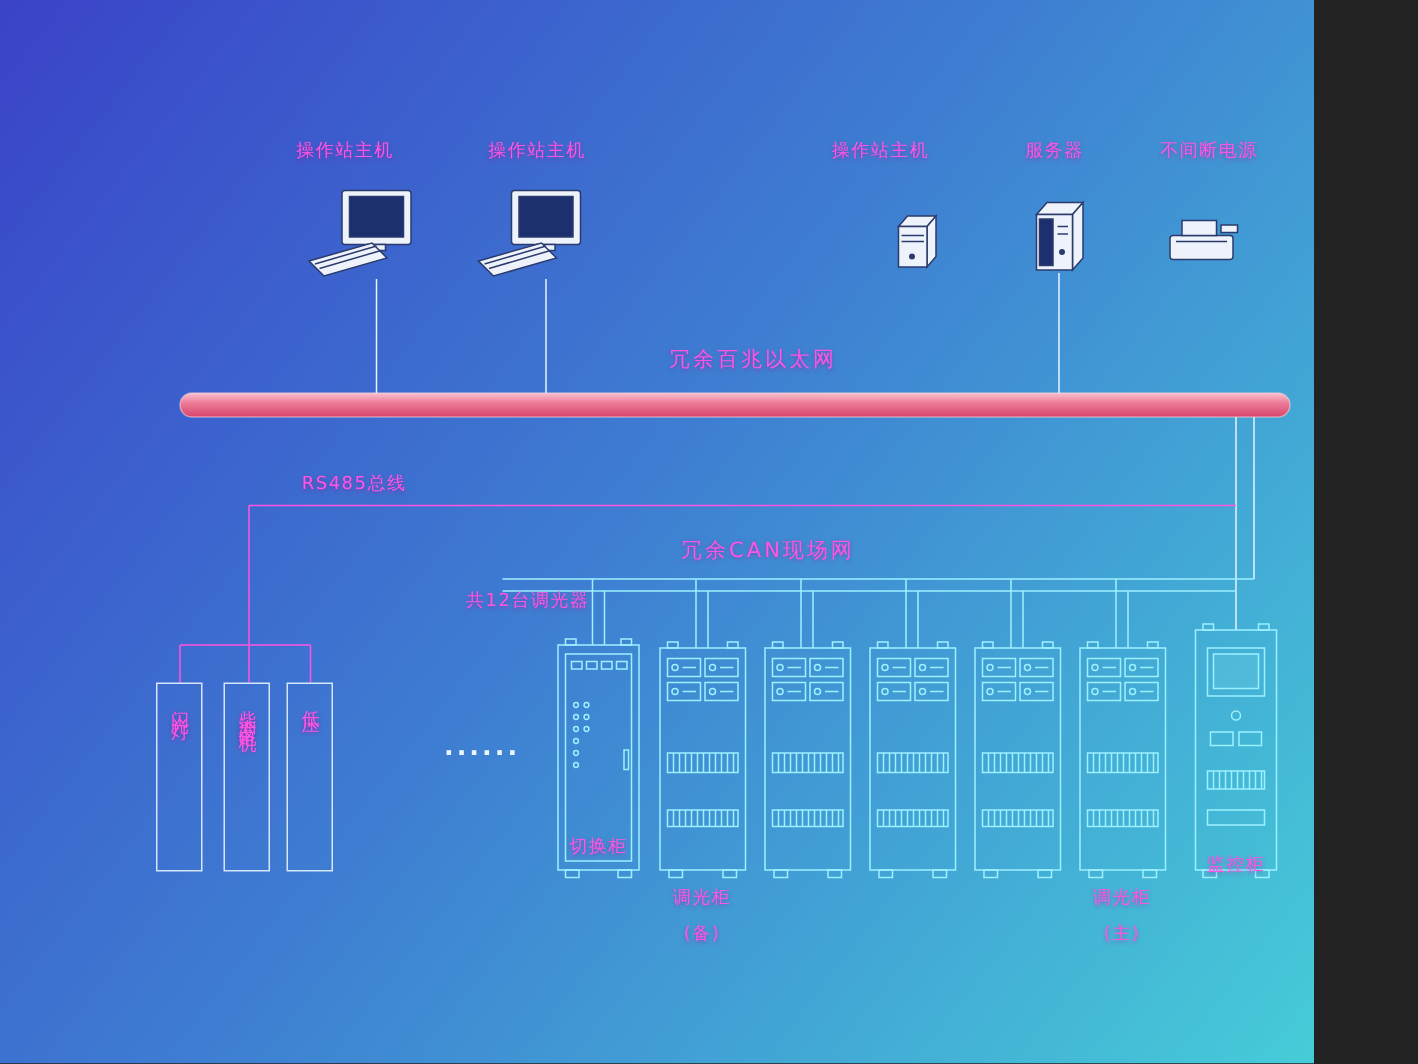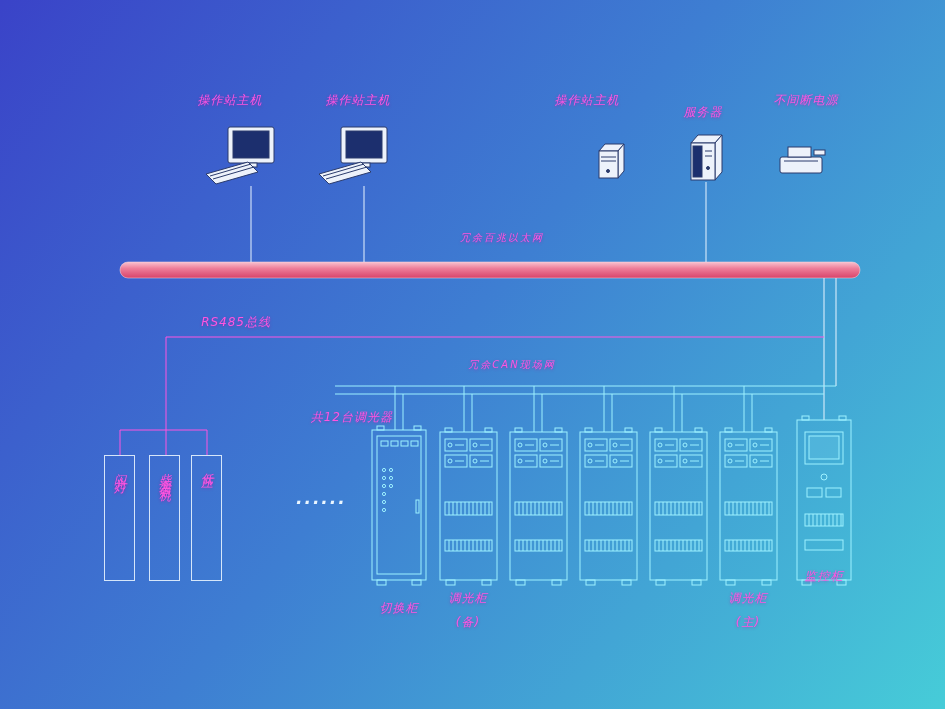--- a/index.html
+++ b/index.html
@@ -1,28 +1,27 @@
 <!DOCTYPE html>
 <html><head>
 <meta charset="utf-8">
 <style>
   html,body{margin:0;padding:0;background:#222;}
   .stage{
-    position:relative;width:945px;height:709px;overflow:hidden;
+    position:relative;width:876px;height:709px;overflow:hidden;
     background:linear-gradient(128deg,#3a43c8 0%,#3e7ed2 48%,#46ccd8 100%);
     font-family:"DejaVu Sans","Liberation Sans",sans-serif;
-    font-style:italic;
   }
   .stage svg{position:absolute;left:0;top:0;}
   .lbl{
     position:absolute;color:#ff55e0;font-size:12px;letter-spacing:1px;
     text-align:center;white-space:nowrap;
     text-shadow:0 1px 3px rgba(180,0,150,.45);
   }
-  .lbl.big{font-size:10px;letter-spacing:2px;}
+  .lbl.big{font-size:14px;letter-spacing:2px;}
   .lbl.left{text-align:right;}
   .vbox{
     position:absolute;width:31px;height:126px;box-sizing:border-box;
     border:1px solid rgba(236,246,255,.88);
     display:flex;justify-content:center;padding-top:8px;
   }
   .vbox span{
     writing-mode:vertical-rl;text-orientation:upright;
     color:#ff55e0;font-size:12px;letter-spacing:4px;
     text-shadow:0 1px 3px rgba(180,0,150,.45);
@@ -170,40 +169,40 @@
       <path d="M12 94v12M16 94v12M20 94v12M24 94v12M28 94v12M32 94v12M36 94v12M40 94v12M44 94v12"></path>
       <rect x="8" y="120" width="38" height="10"></rect>
       <rect x="5" y="160" width="9" height="5"></rect>
       <rect x="40" y="160" width="9" height="5"></rect>
     </g>
   </svg>
 
   <div class="lbl" style="left:185px;top:92px;width:90px">操作站主机</div>
   <div class="lbl" style="left:313px;top:92px;width:90px">操作站主机</div>
   <div class="lbl" style="left:542px;top:92px;width:90px">操作站主机</div>
-  <div class="lbl" style="left:658px;top:104px;width:90px">服务器</div>
+  <div class="lbl" style="left:658px;top:92px;width:90px">服务器</div>
   <div class="lbl" style="left:761px;top:92px;width:90px">不间断电源</div>
 
   <div class="lbl big" style="left:432px;top:231px;width:140px">冗余百兆以太网</div>
   <div class="lbl left" style="left:171px;top:314px;width:100px">RS485总线</div>
   <div class="lbl big" style="left:442px;top:358px;width:140px">冗余CAN现场网</div>
-  <div class="lbl left" style="left:283px;top:409px;width:110px">共12台调光器</div>
+  <div class="lbl left" style="left:283px;top:392px;width:110px">共12台调光器</div>
 
   <div class="dots" style="left:296px;top:488px">......</div>
 
   <div class="vbox" style="left:104px;top:455px">
     <span>闪光灯</span>
   </div>
   <div class="vbox" style="left:149px;top:455px">
     <span>柴油发电机</span>
   </div>
   <div class="vbox" style="left:191px;top:455px">
     <span>低压</span>
   </div>
 
-  <div class="lbl" style="left:364px;top:600px;width:70px">切换柜</div>
+  <div class="lbl" style="left:364px;top:556px;width:70px">切换柜</div>
   <div class="lbl" style="left:433px;top:590px;width:70px">调光柜</div>
   <div class="lbl" style="left:433px;top:614px;width:70px">(备)</div>
   <div class="lbl" style="left:713px;top:590px;width:70px">调光柜</div>
   <div class="lbl" style="left:713px;top:614px;width:70px">(主)</div>
   <div class="lbl" style="left:789px;top:568px;width:70px">监控柜</div>
 
 </div>
 
 </body></html>

